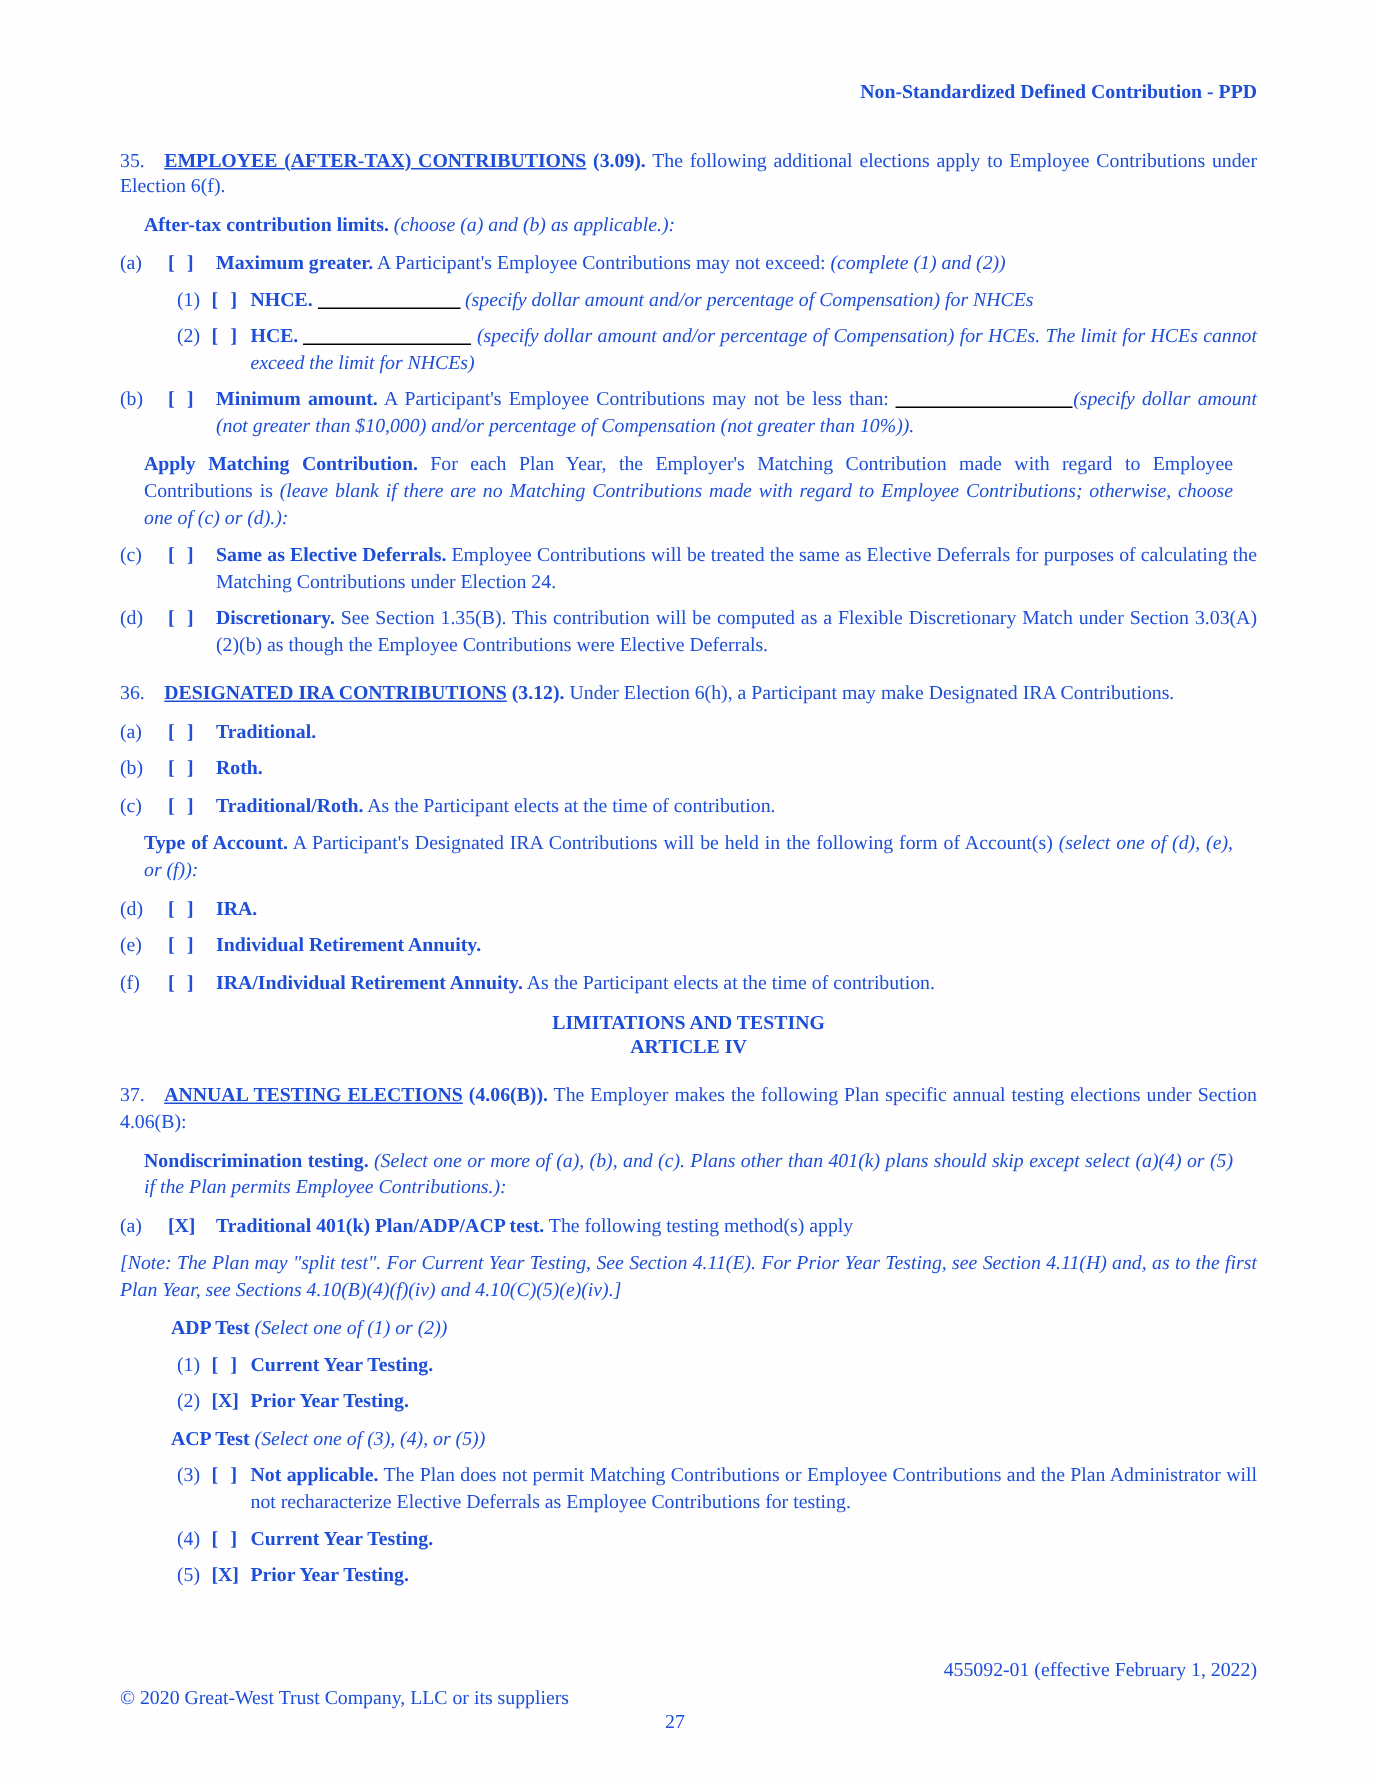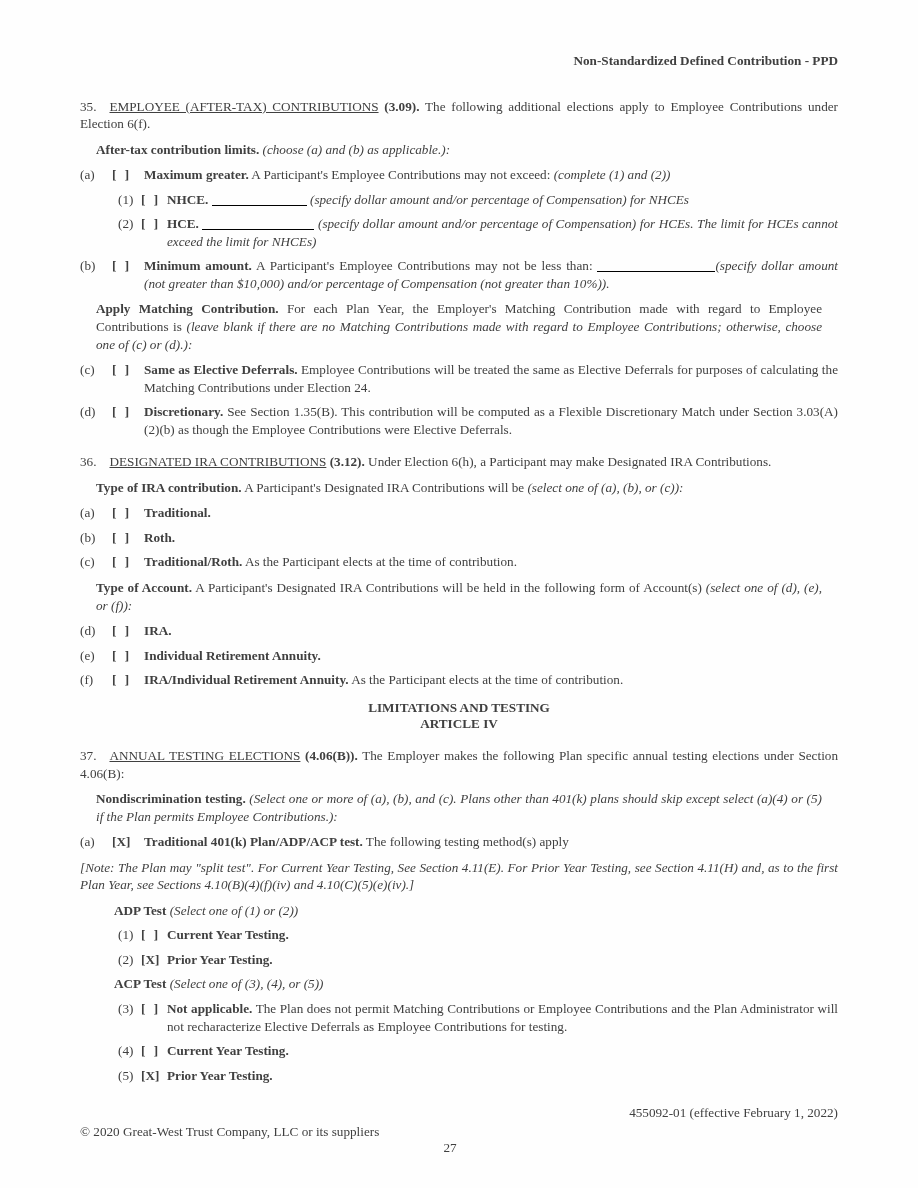--- a/index.html
+++ b/index.html
@@ -6,33 +6,33 @@
   .page {
     position: relative;
     width: 918px;
     height: 1188px;
     background: #fefefe;
     box-sizing: border-box;
     padding: 52px 80px 0 80px;
     font-family: "Liberation Serif", "DejaVu Serif", serif;
     font-size: 13.2px;
     line-height: 1.33;
-    color: #404040;
+    color: #1d4ed8;
     overflow: hidden;
   }
   .hdr {
     text-align: right;
     font-weight: bold;
     margin-bottom: 28px;
   }
   p { margin: 0; }
   .sect { margin: 15px 0 8px 0; text-align: justify; }
   .para { margin: 8px 16px; text-align: justify; }
   .num { margin-right: 13px; margin-top: 20px; }
-  .bu { font-weight: normal; text-decoration: underline; }
+  .bu { font-weight: bold; text-decoration: underline; }
   .b  { font-weight: bold; }
   .i  { font-style: italic; }
   .item {
     display: grid;
     grid-template-columns: 32px 32px 1fr;
     margin: 7px 0;
   }
   .item.l2 {
     margin-left: 38px;
     grid-template-columns: 23px 26px 1fr;
@@ -120,21 +120,20 @@
   </div>
 
   <div class="item l1">
     <span class="lbl">(d)</span>
     <span class="cb">[ ]</span>
     <span class="txt"><span class="b">Discretionary.</span><span> See Section 1.35(B). This contribution will be computed as a Flexible Discretionary Match under Section 3.03(A)(2)(b) as though the Employee Contributions were Elective Deferrals.</span></span>
   </div>
 
   <p class="sect"><span class="num">36.</span><span class="bu">DESIGNATED IRA CONTRIBUTIONS</span><span class="b"> (3.12).</span><span> Under Election 6(h), a Participant may make Designated IRA Contributions.</span></p>
 
-  <p class="para"><span class="b">Type of IRA contribution.</span><span> A Participant's Designated IRA Contributions will be </span><span class="i">(select one of (a), (b), or (c)):</span></p>
 
   <div class="item l1">
     <span class="lbl">(a)</span>
     <span class="cb">[ ]</span>
     <span class="txt"><span class="b">Traditional.</span></span>
   </div>
 
   <div class="item l1">
     <span class="lbl">(b)</span>
     <span class="cb">[ ]</span>

